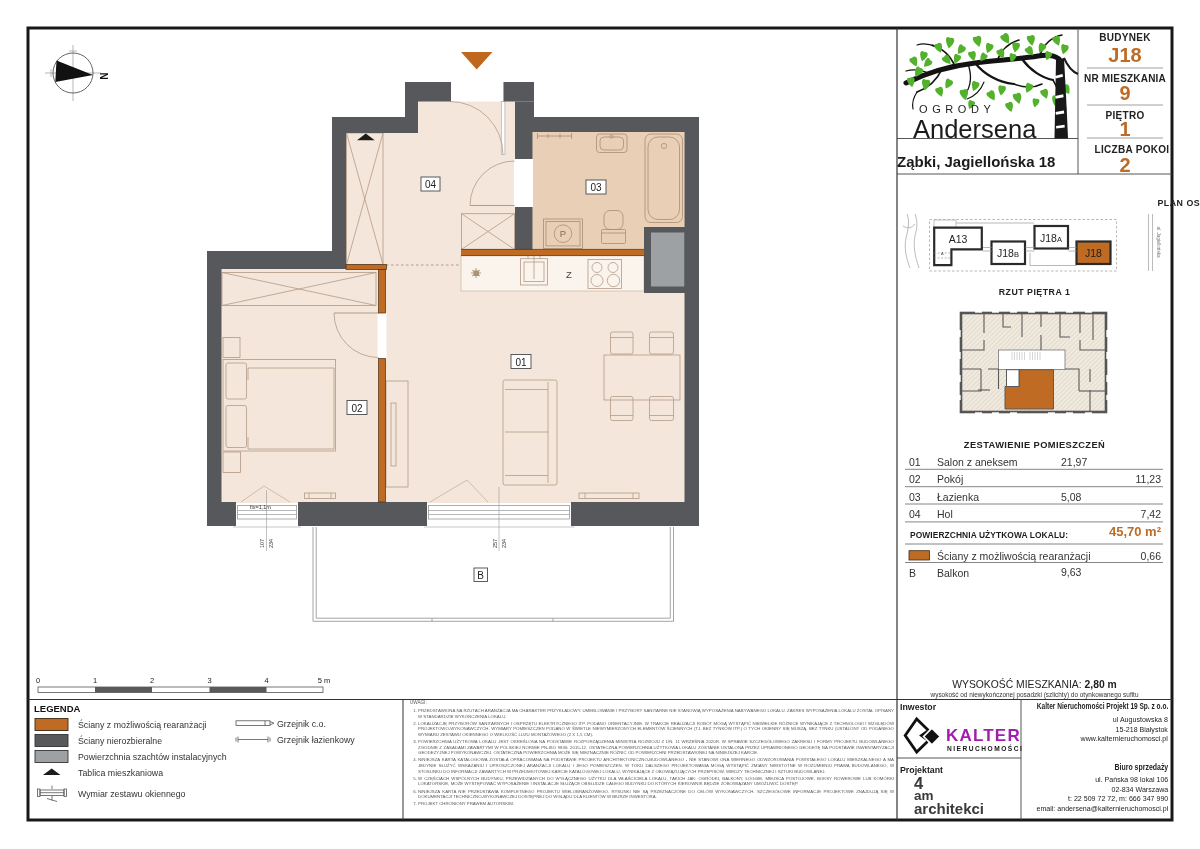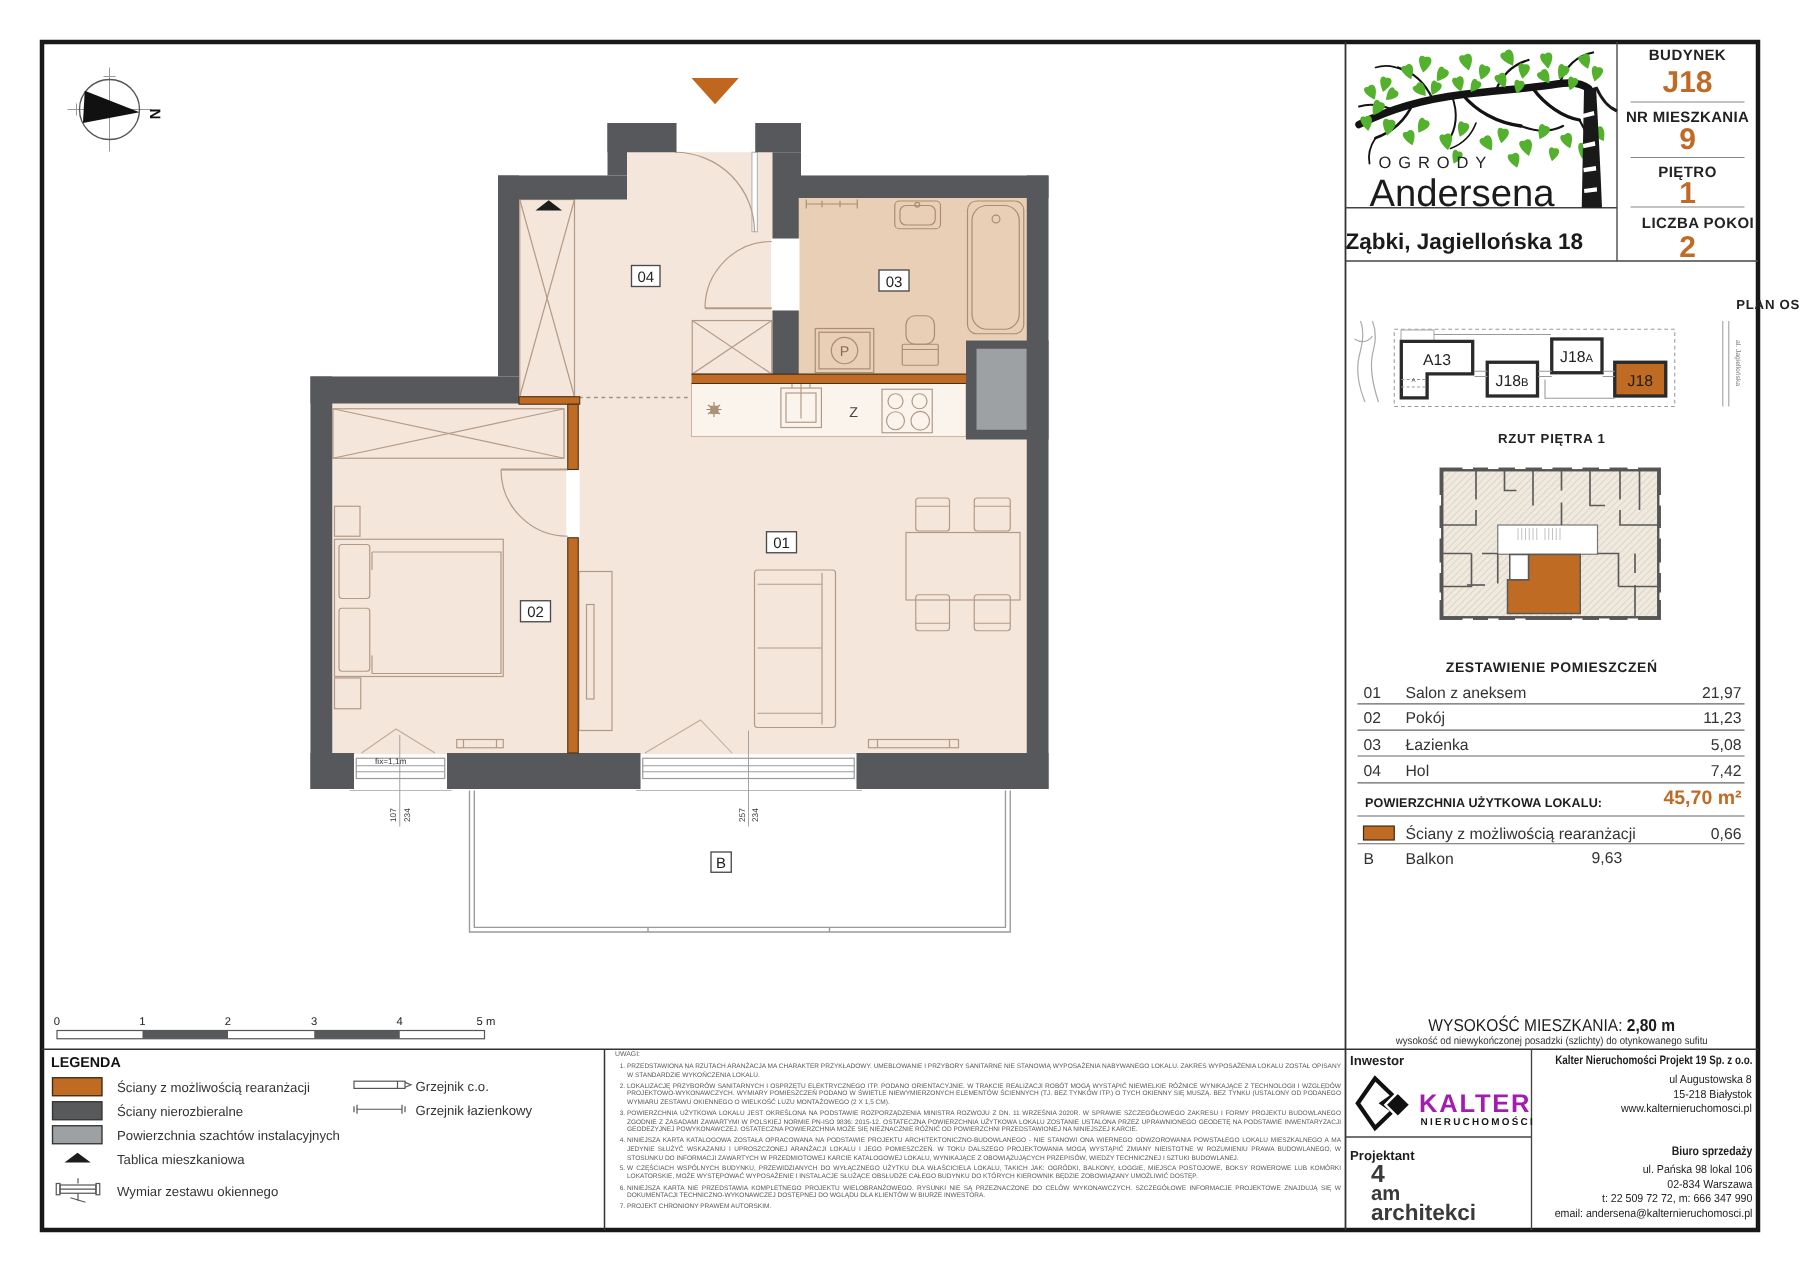--- a/index.html
+++ b/index.html
@@ -584,29 +584,29 @@
 <div class="t" style="left:897px;top:153px;width:181px;font-size:15px;font-weight:bold;color:#1b1b1b">Ząbki, Jagiellońska 18</div>
 
 <div class="t" style="left:897px;top:197.5px;width:332px;text-align:right;font-size:8.8px;font-weight:bold;letter-spacing:0.5px">PLAN OSIEDLA</div>
 
 <div class="t" style="left:897px;top:287px;width:275px;text-align:center;font-size:8.8px;font-weight:bold;letter-spacing:0.5px">RZUT PIĘTRA 1</div>
 
 <div class="t" style="left:897px;top:439.5px;width:275px;text-align:center;font-size:9.3px;font-weight:bold;letter-spacing:0.4px">ZESTAWIENIE POMIESZCZEŃ</div>
 
 <div class="t" style="left:909px;top:455.5px;font-size:10.5px;color:#333">01</div>
 <div class="t" style="left:937px;top:455.5px;font-size:10.5px;color:#333">Salon z aneksem</div>
-<div class="t" style="left:1061px;top:455.5px;width:100px;text-align:right;font-size:10.5px;color:#333">21,97</div>
+<div class="t" style="left:1061px;top:455.5px;width:100px;text-align:left;font-size:10.5px;color:#333">21,97</div>
 
 <div class="t" style="left:909px;top:473px;font-size:10.5px;color:#333">02</div>
 <div class="t" style="left:937px;top:473px;font-size:10.5px;color:#333">Pokój</div>
 <div class="t" style="left:1061px;top:473px;width:100px;text-align:right;font-size:10.5px;color:#333">11,23</div>
 
 <div class="t" style="left:909px;top:490.5px;font-size:10.5px;color:#333">03</div>
 <div class="t" style="left:937px;top:490.5px;font-size:10.5px;color:#333">Łazienka</div>
-<div class="t" style="left:1061px;top:490.5px;width:100px;text-align:right;font-size:10.5px;color:#333">5,08</div>
+<div class="t" style="left:1061px;top:490.5px;width:100px;text-align:left;font-size:10.5px;color:#333">5,08</div>
 
 <div class="t" style="left:909px;top:508px;font-size:10.5px;color:#333">04</div>
 <div class="t" style="left:937px;top:508px;font-size:10.5px;color:#333">Hol</div>
 <div class="t" style="left:1061px;top:508px;width:100px;text-align:right;font-size:10.5px;color:#333">7,42</div>
 
 <div class="t" style="left:910px;top:529.5px;font-size:8.4px;font-weight:bold;letter-spacing:0.1px;color:#1d1d1d">POWIERZCHNIA UŻYTKOWA LOKALU:</div>
 
 <div class="t" style="left:1021px;top:524px;width:140px;text-align:right;font-size:13px;font-weight:bold;color:#bf6b26">45,70 m²</div>
 
 <div class="t" style="left:937px;top:549.5px;font-size:10.5px;color:#333">Ściany z możliwością rearanżacji</div>

